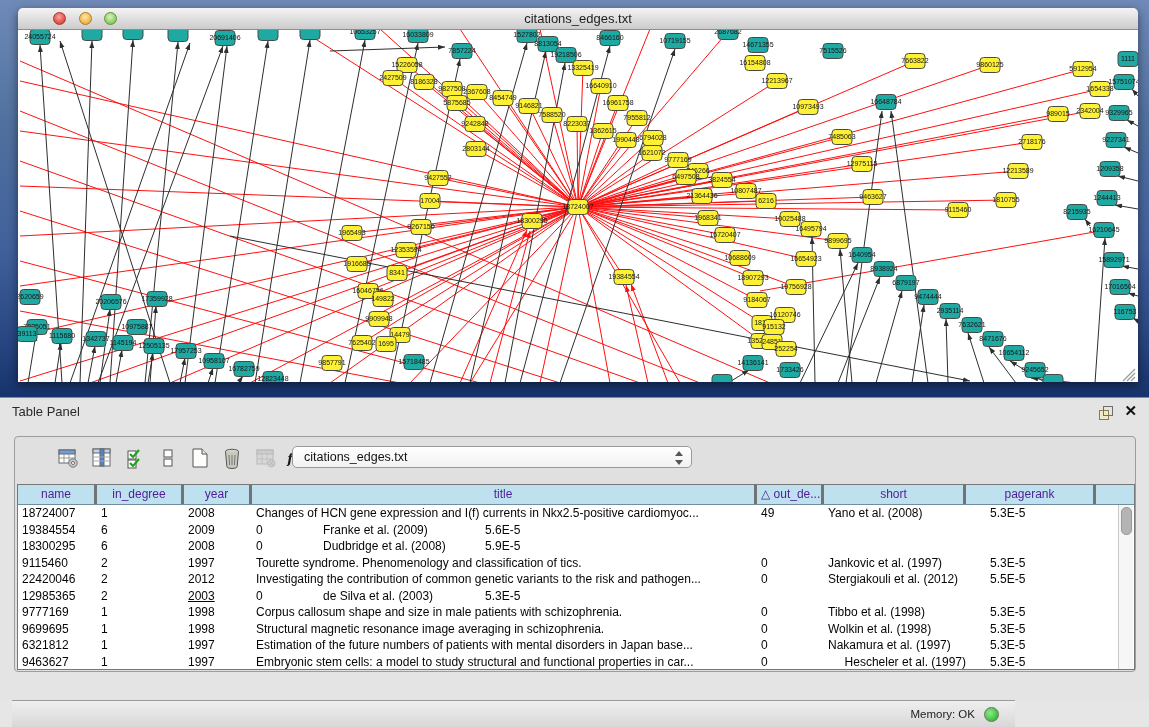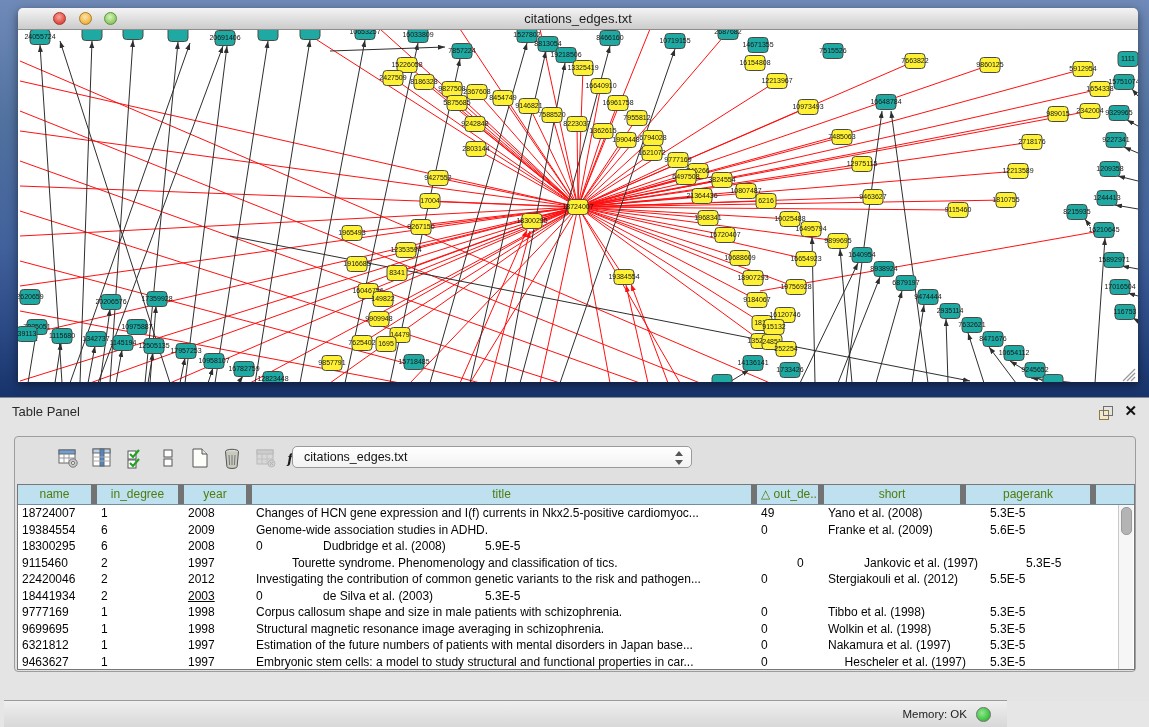--- a/index.html
+++ b/index.html
@@ -41,38 +41,38 @@
     background:linear-gradient(#ffffff,#f2f2f2);border:1px solid #9a9a9a;border-radius:5px;
     font-size:12.5px;color:#111;line-height:20px;padding-left:11px;cursor:pointer;}
   .spin{position:absolute;right:8px;top:4px;width:8px;height:14px;}
   .spin:before,.spin:after{content:"";position:absolute;left:0;border-left:4px solid transparent;border-right:4px solid transparent;}
   .spin:before{top:0;border-bottom:5px solid #555;}
   .spin:after{bottom:0;border-top:5px solid #555;}
 
   #tbl{position:absolute;left:2px;top:47px;width:1118px;height:186px;background:#ffffff;
     border:1px solid #777;box-sizing:border-box;overflow:hidden;}
   #tbl-head{display:flex;height:19px;background:#bfe1ef;border-bottom:1px solid #6f8f9f;}
-  .hcell{box-sizing:border-box;border-right:6px solid #737373;font-size:12px;color:#4d7c0f;
+  .hcell{box-sizing:border-box;border-right:3px solid #737373;font-size:12px;color:#4c1d95;
     text-align:center;line-height:18px;overflow:hidden;white-space:nowrap;cursor:pointer;}
   .hcell.left{text-align:left;padding-left:4px;}
   .trow{display:flex;height:16.5px;}
   .tcell{box-sizing:border-box;font-size:12px;color:#050505;line-height:16px;
     overflow:hidden;white-space:nowrap;padding-left:4px;}
   #vscroll{position:absolute;right:1px;top:20px;width:14px;height:164px;background:#f6f6f6;border-left:1px solid #c9c9c9;}
   #vthumb{position:absolute;left:2px;top:2px;width:9px;height:26px;border-radius:5px;background:#b4b4b4;border:1px solid #9a9a9a;}
 
   #tp-tabs{position:absolute;left:50%;transform:translateX(-50%);top:278px;display:inline-flex;
     border:1px solid #979797;border-radius:5px;overflow:hidden;background:#fff;height:19px;
     box-shadow:0 1px 1px rgba(255,255,255,.8);}
   .seg{font-size:12.5px;line-height:19px;padding:0 13px;color:#111;background:linear-gradient(#ffffff,#f0f0f0);cursor:pointer;border-left:1px solid #c2c2c2;}
   .seg:first-child{border-left:none;}
   .seg.active{background:linear-gradient(#9a9a9a,#7d7d7d);color:#f4f4f4;}
 
   
-  #statusbar{position:absolute;left:4px;top:700px;width:1003px;height:27px;
+  #statusbar{position:absolute;left:12px;top:700px;width:1003px;height:27px;
     background:linear-gradient(#efefef,#d7d7d7);border-top:1px solid #9b9b9b;}
   #mem-label{position:absolute;right:40px;top:7px;font-size:11.5px;color:#222;}
   #mem-dot{position:absolute;right:16px;top:6px;width:15px;height:15px;border-radius:50%;
     background:radial-gradient(circle at 5px 5px,#8fe98f,#3fc43f 65%,#2d9e2d);border:1px solid #6f6f6f;box-sizing:border-box;}
 
   svg text{user-select:none;}
 </style>
 </head>
 <body>
 
@@ -885,53 +885,52 @@
             <div class="tcell" style="width: 68px;">2008</div>
             <div class="tcell" style="width: 505px;">Changes of HCN gene expression and I(f) currents in Nkx2.5-positive cardiomyoc...</div>
             <div class="tcell" style="width: 67px;">49</div>
             <div class="tcell" style="width: 142px;">Yano et al. (2008)</div>
             <div class="tcell" style="width: 130px; padding-left: 24px;">5.3E-5</div>
           </div>
           <div class="trow">
             <div class="tcell" style="width: 79px;">19384554</div>
             <div class="tcell" style="width: 87px;">6</div>
             <div class="tcell" style="width: 68px;">2009</div>
-            <div class="tcell" style="width: 505px;">Genome-wide association studies in ADHD.</div>
             <div class="tcell" style="width: 67px;">0</div>
             <div class="tcell" style="width: 142px;">Franke et al. (2009)</div>
             <div class="tcell" style="width: 130px; padding-left: 24px;">5.6E-5</div>
           </div>
           <div class="trow">
             <div class="tcell" style="width: 79px;">18300295</div>
             <div class="tcell" style="width: 87px;">6</div>
             <div class="tcell" style="width: 68px;">2008</div>
             <div class="tcell" style="width: 67px;">0</div>
             <div class="tcell" style="width: 142px;">Dudbridge et al. (2008)</div>
             <div class="tcell" style="width: 130px; padding-left: 24px;">5.9E-5</div>
           </div>
           <div class="trow">
             <div class="tcell" style="width: 79px;">9115460</div>
             <div class="tcell" style="width: 87px;">2</div>
             <div class="tcell" style="width: 68px;">1997</div>
-            <div class="tcell" style="width: 505px; margin-left: 36px;">Tourette syndrome. Phenomenology and classification of tics.</div>
+            <div class="tcell" style="width: 505px;">Tourette syndrome. Phenomenology and classification of tics.</div>
             <div class="tcell" style="width: 67px;">0</div>
             <div class="tcell" style="width: 142px;">Jankovic et al. (1997)</div>
             <div class="tcell" style="width: 130px; padding-left: 24px;">5.3E-5</div>
           </div>
           <div class="trow">
             <div class="tcell" style="width: 79px;">22420046</div>
             <div class="tcell" style="width: 87px;">2</div>
             <div class="tcell" style="width: 68px;">2012</div>
             <div class="tcell" style="width: 505px;">Investigating the contribution of common genetic variants to the risk and pathogen...</div>
             <div class="tcell" style="width: 67px;">0</div>
             <div class="tcell" style="width: 142px;">Stergiakouli et al. (2012)</div>
             <div class="tcell" style="width: 130px; padding-left: 24px;">5.5E-5</div>
           </div>
           <div class="trow">
-            <div class="tcell" style="width: 79px;">18441934</div>
+            <div class="tcell" style="width: 79px;">12985365</div>
             <div class="tcell" style="width: 87px;">2</div>
             <div class="tcell" style="width: 68px; text-decoration: underline;">2003</div>
             <div class="tcell" style="width: 67px;">0</div>
             <div class="tcell" style="width: 142px;">de Silva et al. (2003)</div>
             <div class="tcell" style="width: 130px; padding-left: 24px;">5.3E-5</div>
           </div>
           <div class="trow">
             <div class="tcell" style="width: 79px;">9777169</div>
             <div class="tcell" style="width: 87px;">1</div>
             <div class="tcell" style="width: 68px;">1998</div>

